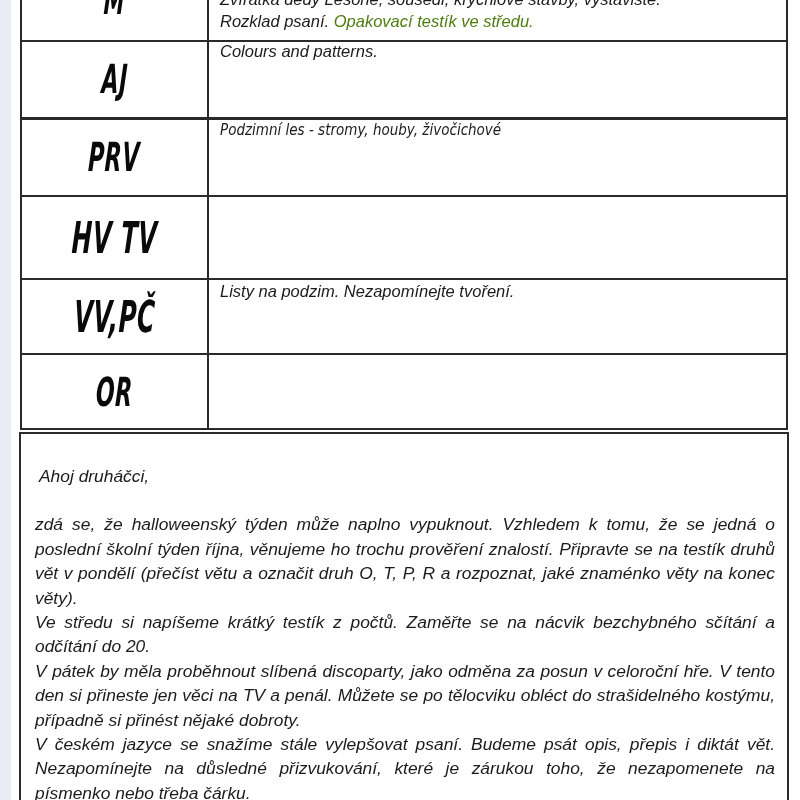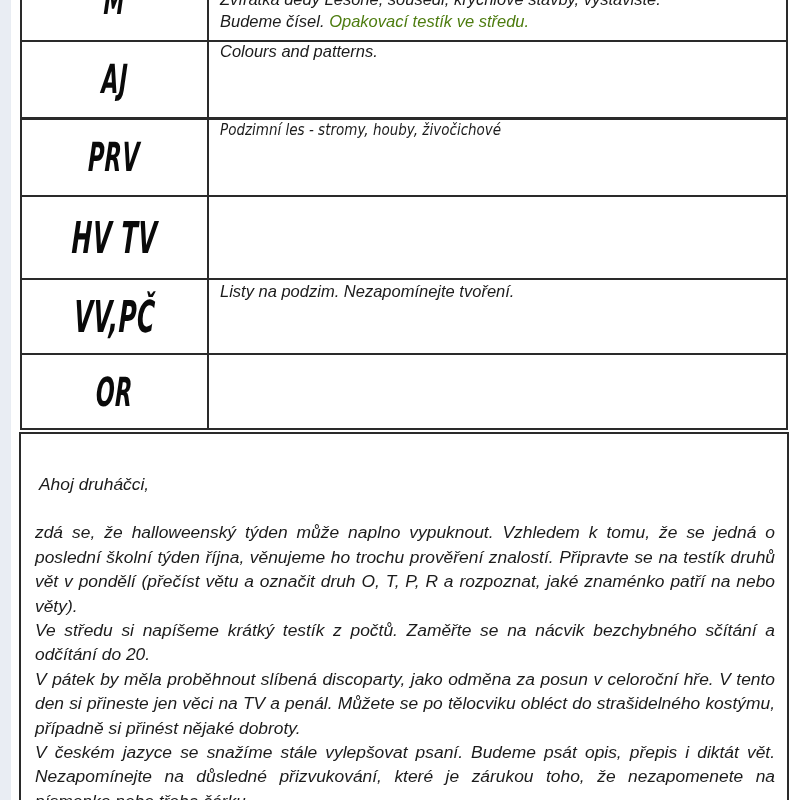--- a/index.html
+++ b/index.html
@@ -40,39 +40,39 @@
   }
   .desc.narrow span.nar { display: inline-block; transform: scaleX(0.9); transform-origin: left center; white-space: nowrap; font-family: "DejaVu Sans", sans-serif; font-size: 15px; }
   .red { color: #4d7c0f; }
 
   .letter {
     position: absolute; left: 19px; top: 432px; width: 770px; height: 380px;
     border: 2px solid #2a2a2a; box-sizing: border-box;
     padding: 14px 12px 0 14px;
     font-style: italic; font-size: 17.4px; color: #1b1b1b; line-height: 24.4px;
   }
-  .greet { margin: 24px 0 0 4px; }
+  .greet { margin: 16px 0 0 4px; }
   .blank { height: 24px; }
   .para { text-align: justify; text-align-last: left; margin: 0; }
 </style>
 </head>
 <body>
 
 <div class="side-strip"></div>
 
 <div class="schedule">
 
   <div class="row first" style="top:0; height:82px;">
     <div class="subj">
       <span style="font-size:38px;">M</span>
     </div>
     <div class="desc" style="justify-content:flex-end; padding-bottom:8px;">
       <div style="white-space:nowrap;">Zvířátka dědy Lesoně, sousedi, krychlové stavby, výstaviště.</div>
       <div>
-        <span>Budeme čísel.</span>
+        <span>Rozklad psaní.</span>
         <span class="red">Opakovací testík ve středu.</span>
       </div>
     </div>
   </div>
 
   <div class="row" style="top:80px; height:80px;">
     <div class="subj">
       <span style="font-size:40px;">AJ</span>
     </div>
     <div class="desc">
@@ -107,17 +107,17 @@
   <div class="row" style="top:395px; height:75px;">
     <div class="subj">
       <span style="font-size:40px;">OR</span>
     </div>
   </div>
 </div>
 
 <div class="letter">
   <div class="greet">Ahoj druháčci,</div>
   <div class="blank"></div>
-  <p class="para">zdá se, že halloweenský týden může naplno vypuknout. Vzhledem k tomu, že se jedná o poslední školní týden října, věnujeme ho trochu prověření znalostí. Připravte se na testík druhů vět v pondělí (přečíst větu a označit druh O, T, P, R a rozpoznat, jaké znaménko patří na nebo věty).</p>
+  <p class="para">zdá se, že halloweenský týden může naplno vypuknout. Vzhledem k tomu, že se jedná o poslední školní týden října, věnujeme ho trochu prověření znalostí. Připravte se na testík druhů vět v pondělí (přečíst větu a označit druh O, T, P, R a rozpoznat, jaké znaménko věty na konec věty).</p>
   <p class="para">Ve středu si napíšeme krátký testík z počtů. Zaměřte se na nácvik bezchybného sčítání a odčítání do 20.</p>
   <p class="para">V pátek by měla proběhnout slíbená discoparty, jako odměna za posun v celoroční hře. V tento den si přineste jen věci na TV a penál. Můžete se po tělocviku obléct do strašidelného kostýmu, případně si přinést nějaké dobroty.</p>
   <p class="para">V českém jazyce se snažíme stále vylepšovat psaní. Budeme psát opis, přepis i diktát vět. Nezapomínejte na důsledné přizvukování, které je zárukou toho, že nezapomenete na písmenko nebo třeba čárku.</p>
 </div>
 
 </body></html>

